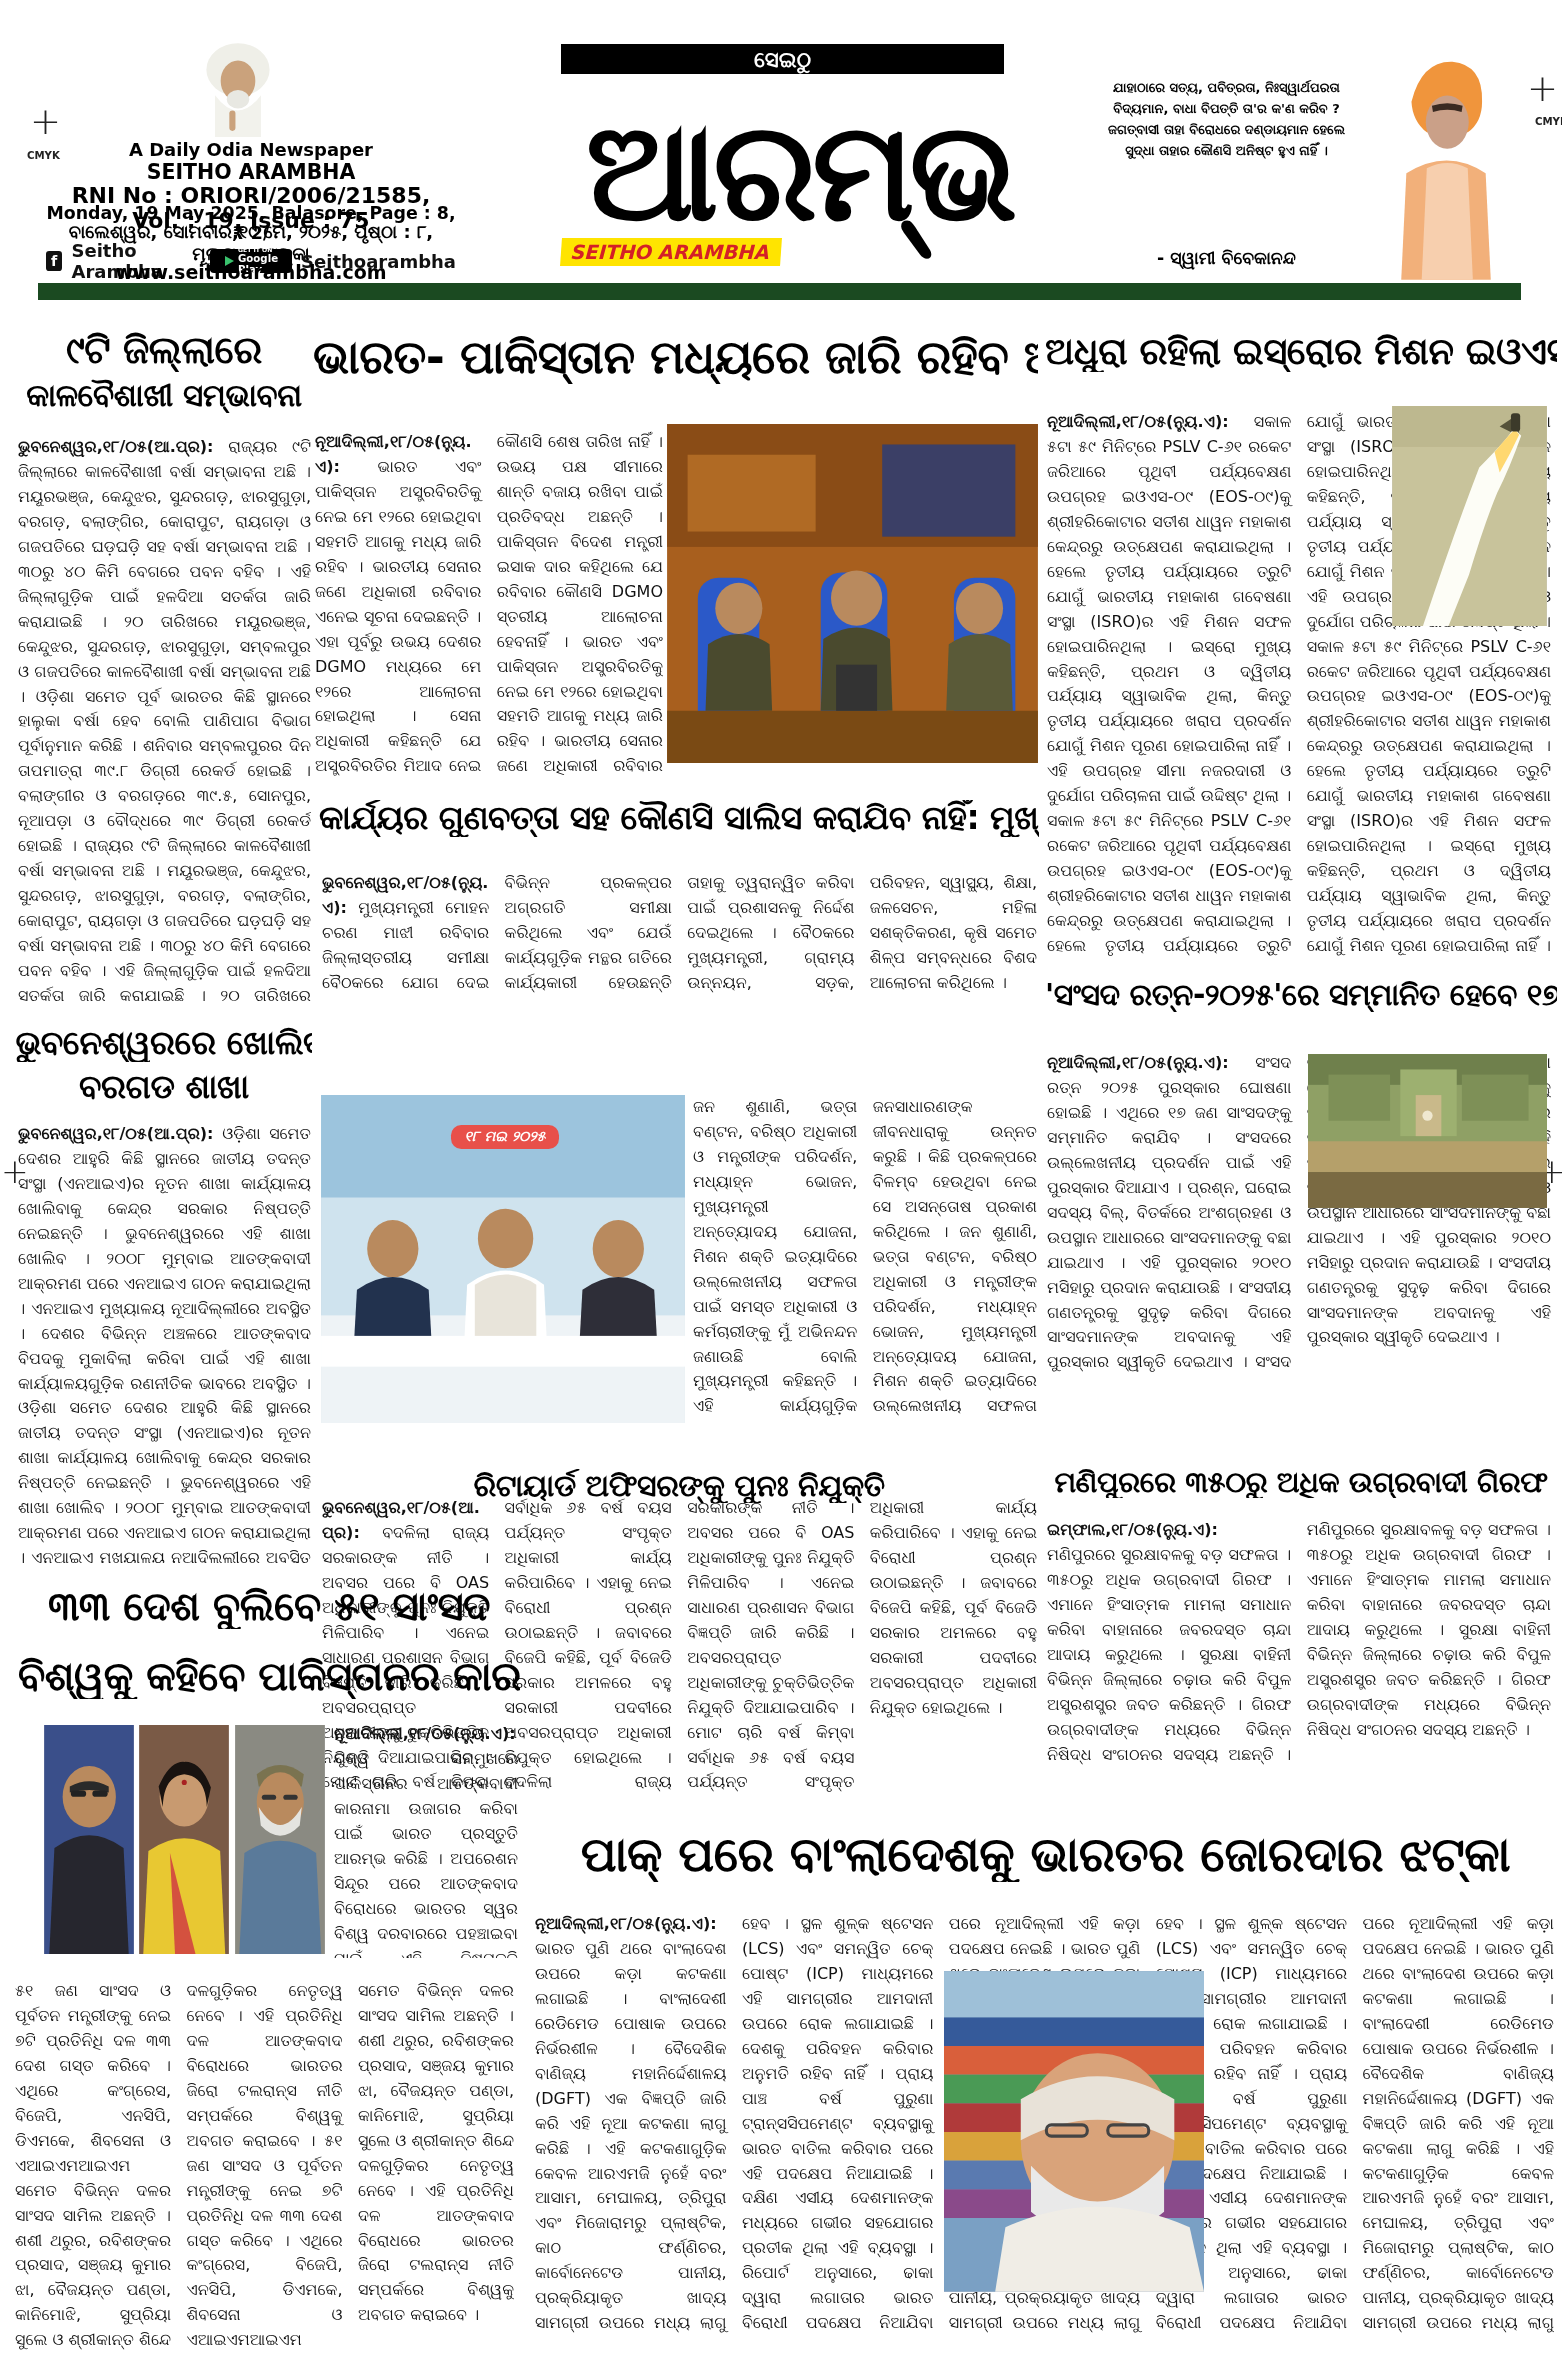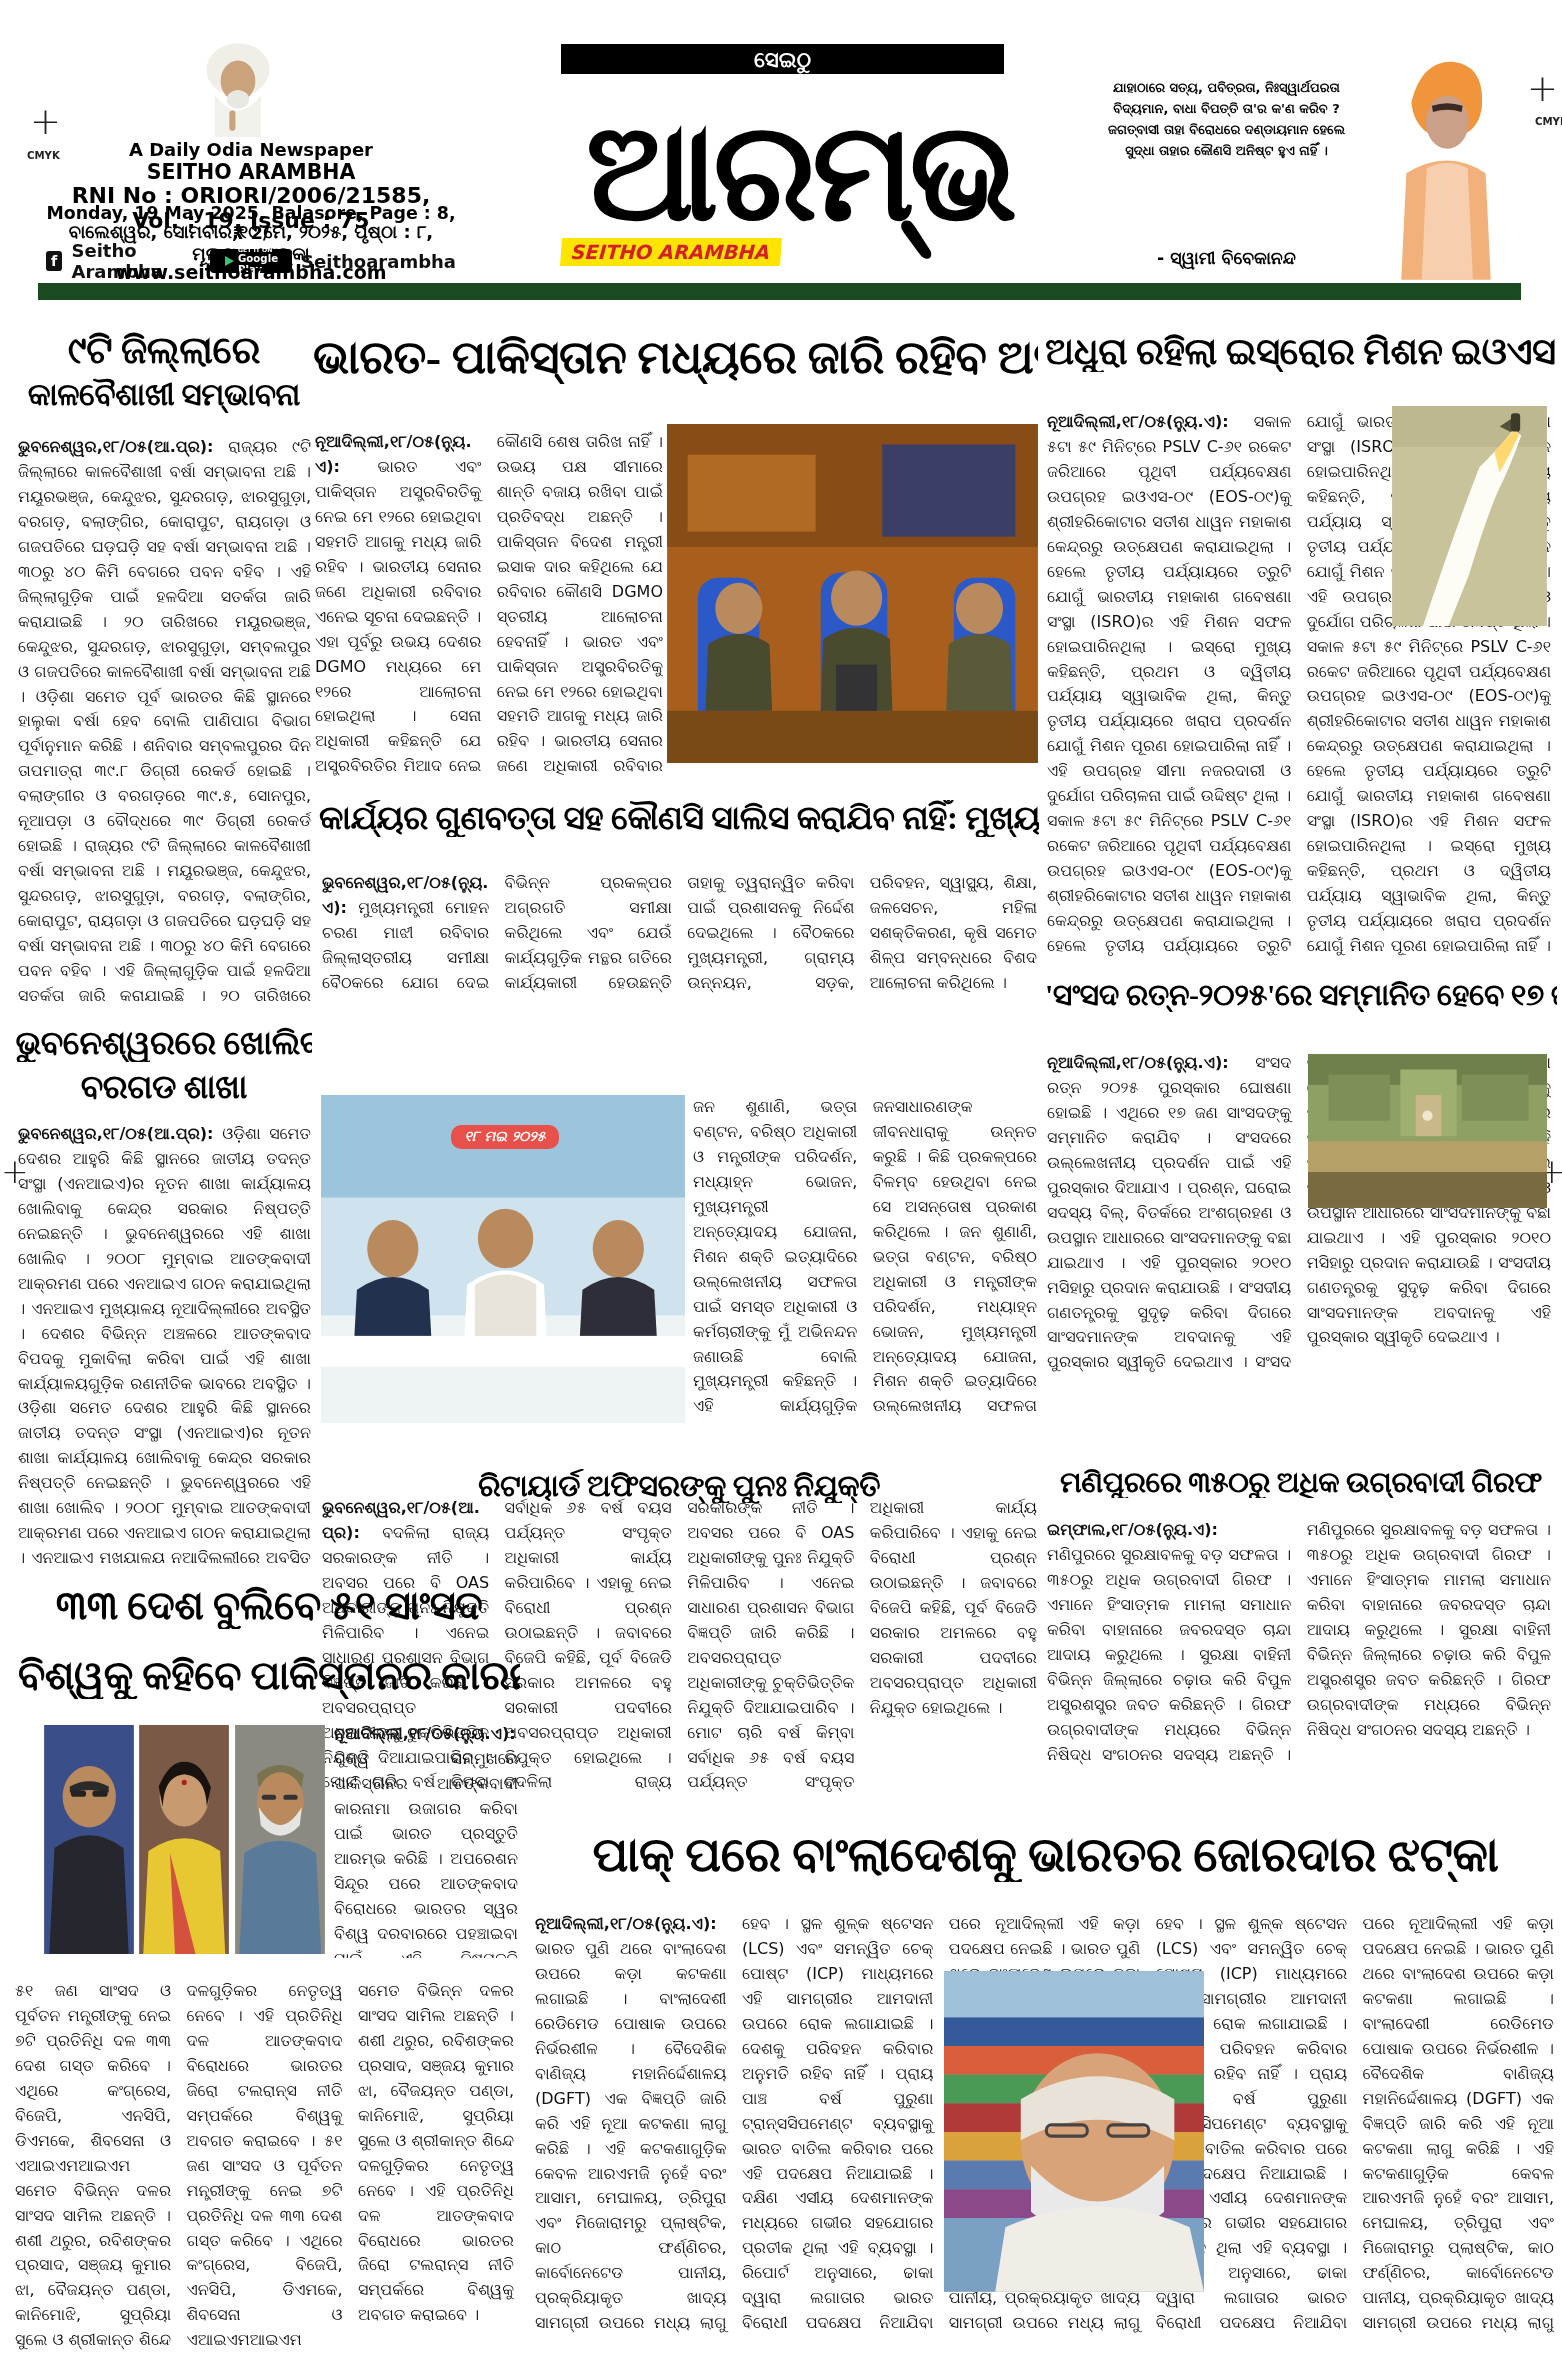--- a/index.html
+++ b/index.html
@@ -1,19 +1,19 @@
 <!DOCTYPE html>
 <html style="font-size:8.2px"><head>
 <meta charset="utf-8">
 <style>
   html,body{margin:0;padding:0;background:#e8e8e8;}
   .page{position:relative;width:1563px;height:2366px;background:#ffffff;
         font-family:"DejaVu Sans","Liberation Sans",sans-serif;color:#111;overflow:hidden;}
   .abs{position:absolute;}
-  .ctr{text-align:center;font-family:Liberation Serif, serif;}
+  .ctr{text-align:center;}
   .hl{font-weight:700;color:#000;white-space:nowrap;overflow:hidden;line-height:1.12;letter-spacing:-0.5px;}
   .body-text{font-size:16px;line-height:1.56;text-align:justify;color:#111;word-break:break-word;overflow:hidden;}
   .dl{font-weight:700;}
   .cols2{column-count:2;column-gap:15.4px;}
   .cols3{column-count:3;column-gap:15.4px;}
   .cols4{column-count:4;column-gap:15.4px;}
   .cols5{column-count:5;column-gap:15.4px;}
   .photo{position:absolute;overflow:hidden;background:#ccc;z-index:5;}
   .photo svg{display:block;width:100%;height:100%;}
   .mast-line{font-weight:700;text-align:center;color:#000;}

